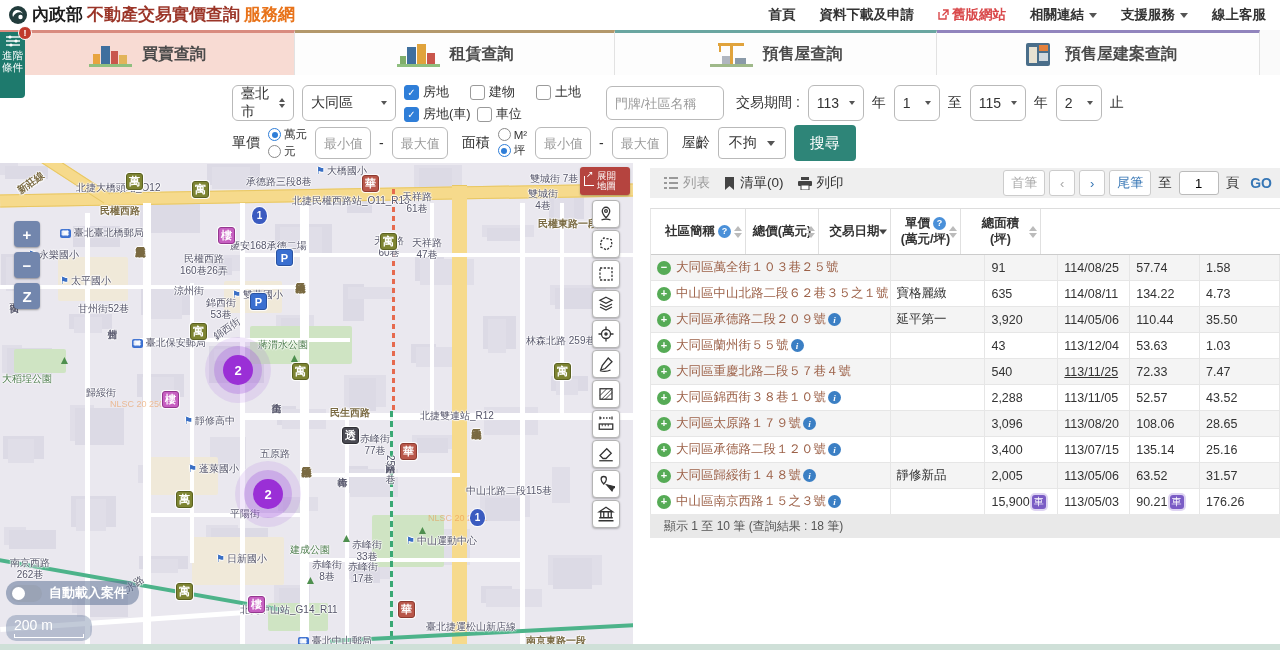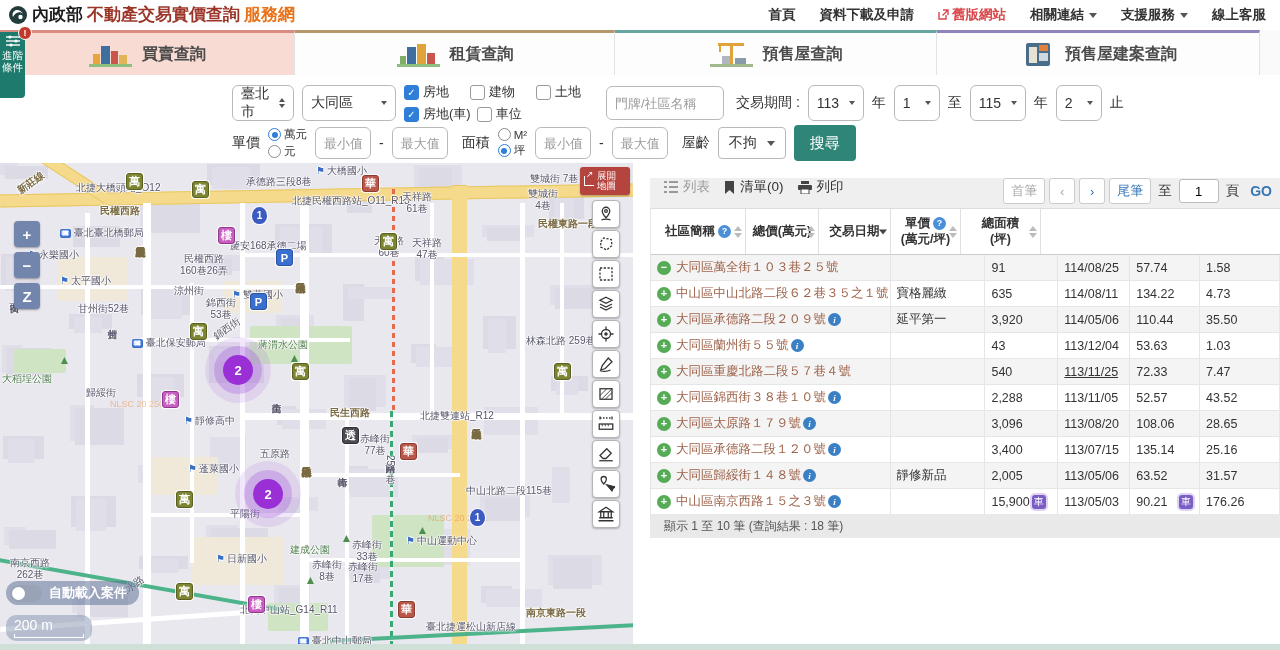--- a/index.html
+++ b/index.html
@@ -100,21 +100,21 @@
   #expand .eic::after{content:"↗";position:absolute;left:1px;top:-7px;font-size:9px}
   #autoload{position:absolute;left:6px;top:418px;z-index:9;display:flex;align-items:center;gap:7px;
     background:rgba(96,116,152,.55);border-radius:14px;padding:3px 12px 3px 4px;color:#fff;font-size:13px;font-weight:bold}
   #autoload .track{width:32px;height:17px;background:#9aa3b5;border-radius:9px;position:relative;cursor:pointer}
   #autoload .knob{position:absolute;left:2px;top:2px;width:13px;height:13px;background:#fff;border-radius:50%}
   #scalebar{position:absolute;left:6px;top:452px;z-index:9;width:86px;background:rgba(120,138,168,.45);
     border-radius:10px;color:#fff;font-size:14px;padding:2px 8px 3px}
   #scalebar .line{border-left:1px solid #fff;border-bottom:1px solid #fff;border-right:1px solid #fff;height:4px;margin-top:1px}
   
   #results{position:absolute;left:650px;top:163px;width:630px;z-index:5}
-  #rtoolbar{position:absolute;left:0;top:15px;width:630px;height:40px;background:#efefef;display:flex;align-items:flex-start}
+  #rtoolbar{position:absolute;left:0;top:5px;width:630px;height:30px;background:#efefef;display:flex;align-items:center}
   .tbtn{display:flex;align-items:center;gap:5px;font-size:13.5px;color:#333;margin-left:14px;cursor:pointer}
   .tbtn.dim{color:#9a9a9a}
   #pager{margin-left:auto;display:flex;align-items:center;gap:4px;margin-right:8px}
   .pbtn{min-width:26px;height:26px;background:#fff;border:1px solid #ccc;border-radius:3px;display:flex;
     align-items:center;justify-content:center;font-size:13px;padding:0 7px;cursor:pointer;color:#3676b5}
   .pbtn.dis{color:#aaa;cursor:default}
   #pager .plbl{font-size:13.5px;color:#333;margin:0 3px}
   #pageinput{width:40px;height:24px;border:1px solid #bbb;border-radius:3px;text-align:center;font-size:13px;font-family:inherit}
   #gobtn{color:#3676b5;font-weight:bold;font-size:14px;margin-left:4px;cursor:pointer}
   #rtable{position:absolute;left:0;top:45px;width:630px;border-top:1px solid #ddd;border-left:1px solid #e6e6e6}
@@ -530,21 +530,21 @@
       <div class="ml c" style="left: 312px; top: 396px;">赤峰街
 8巷</div>
       <div class="ml c" style="left: 348px; top: 398px;">赤峰街
 17巷</div>
       <div class="ml c" style="left: 10px; top: 394px;">南京西路
 262巷</div>
       <div class="ml " style="left: 86px; top: 224px;">歸綏街</div>
       <div class="ml rot" style="left: 116px; top: 418px;">天水路</div>
       <div class="ml " style="left: 240px; top: 441px;">北捷中山站_G14_R11</div>
       <div class="ml " style="left: 426px; top: 458px;">臺北捷運松山新店線</div>
-      <div class="ml road" style="left: 526px; top: 444px;">南京東路一段</div>
+      <div class="ml road" style="left: 526px; top: 472px;">南京東路一段</div>
       <div class="ml post" style="left: 298px; top: 472px;">臺北中山郵局</div>
       <div class="ml wm" style="left: 110px; top: 236px;">NLSC 20 25010</div>
       <div class="ml wm" style="left: 428px; top: 350px;">NLSC 20 2501</div>
       <div class="mk olive" style="left: 126px; top: 10px;">萬</div>
       <div class="mk olive" style="left: 192px; top: 18px;">寓</div>
       <div class="mk red" style="left: 362px; top: 12px;">華</div>
       <div class="mk magenta" style="left: 218px; top: 64px;">樓</div>
       <div class="mk shield" style="left: 252px; top: 44px;">1</div>
       <div class="mk blue" style="left: 276px; top: 86px;">P</div>
       <div class="mk olive" style="left: 380px; top: 70px;">寓</div>
@@ -887,21 +887,21 @@
             <span class="exp">+</span>
             <span class="addr">中山區南京西路１５之３號</span>
             <span class="iicon">i</span>
           </div>
           <div class="dcell" style="width: 95px;"></div>
           <div class="dcell" style="width: 73px;">
             <span>15,900</span>
             <span class="carbadge">車</span>
           </div>
           <div class="dcell" style="width: 72px;">113/05/03</div>
-          <div class="dcell" style="width: 70px; justify-content: space-between;">
+          <div class="dcell" style="width: 70px;">
             <span>90.21</span>
             <span class="carbadge">車</span>
           </div>
           <div class="dcell" style="width: 80px;">176.26</div>
         </div>
       </div>
   </div>
   <div id="rfooter">
     <span>顯示 1 至 10 筆 (查詢結果 : 18 筆)</span>
   </div>

